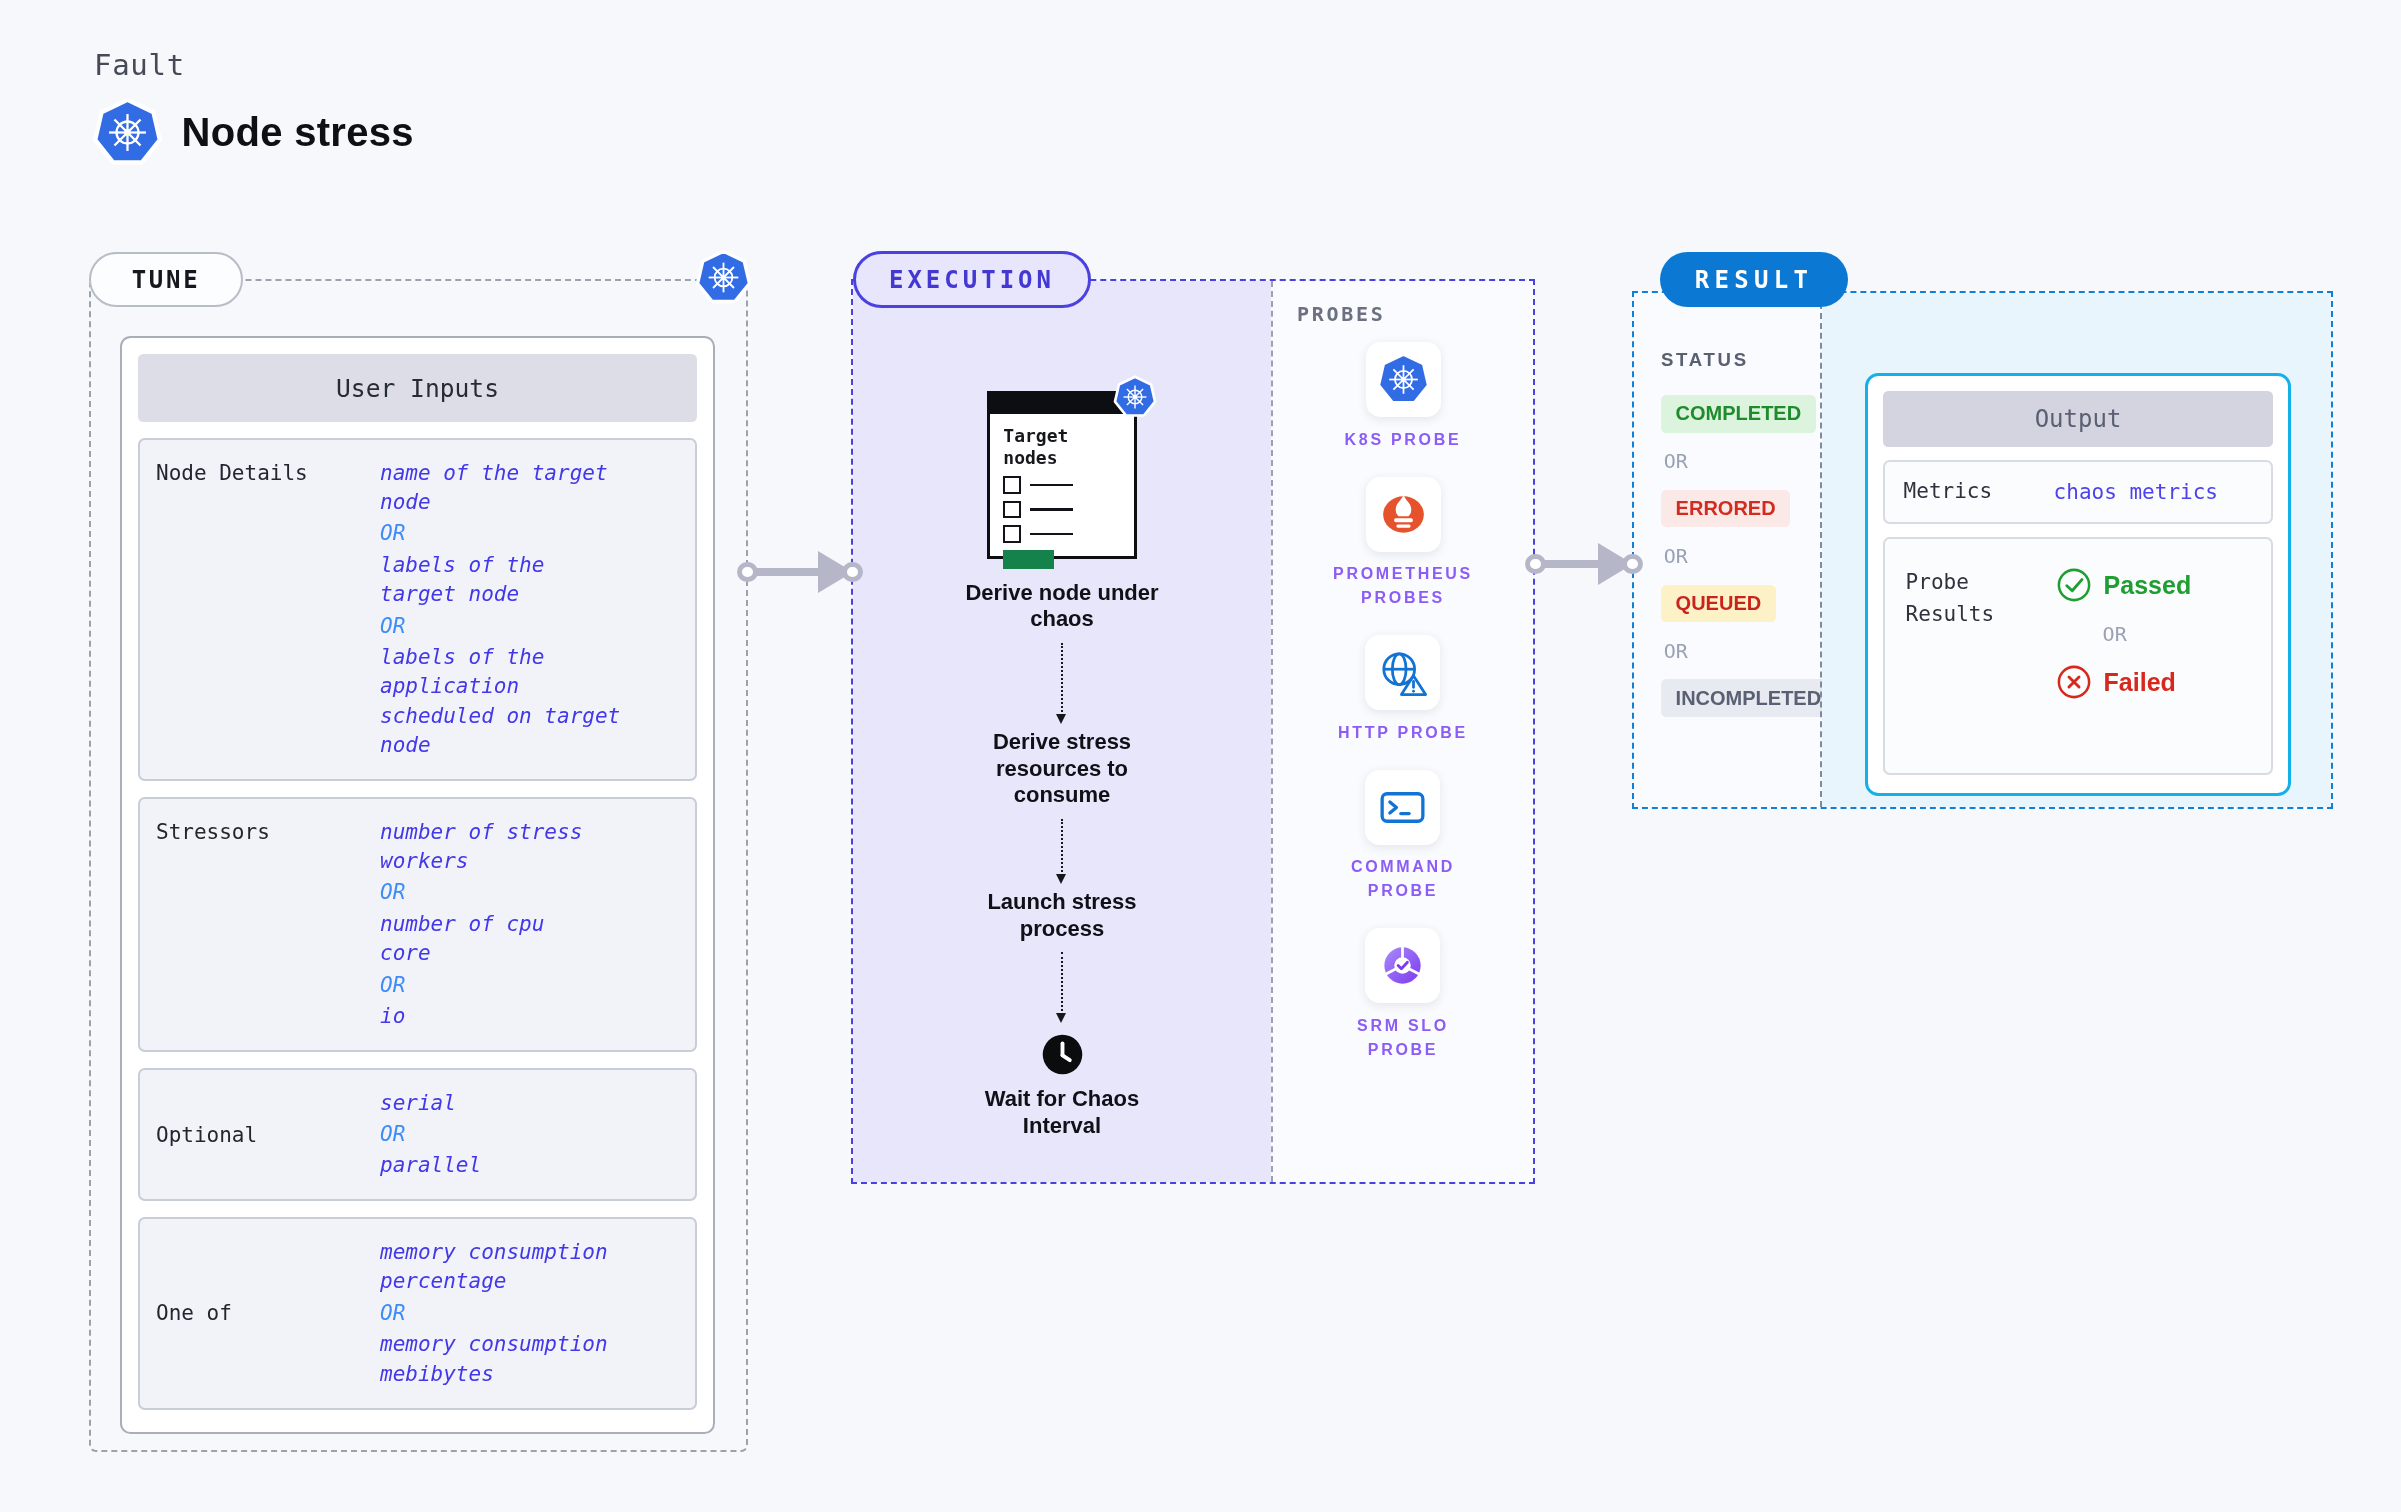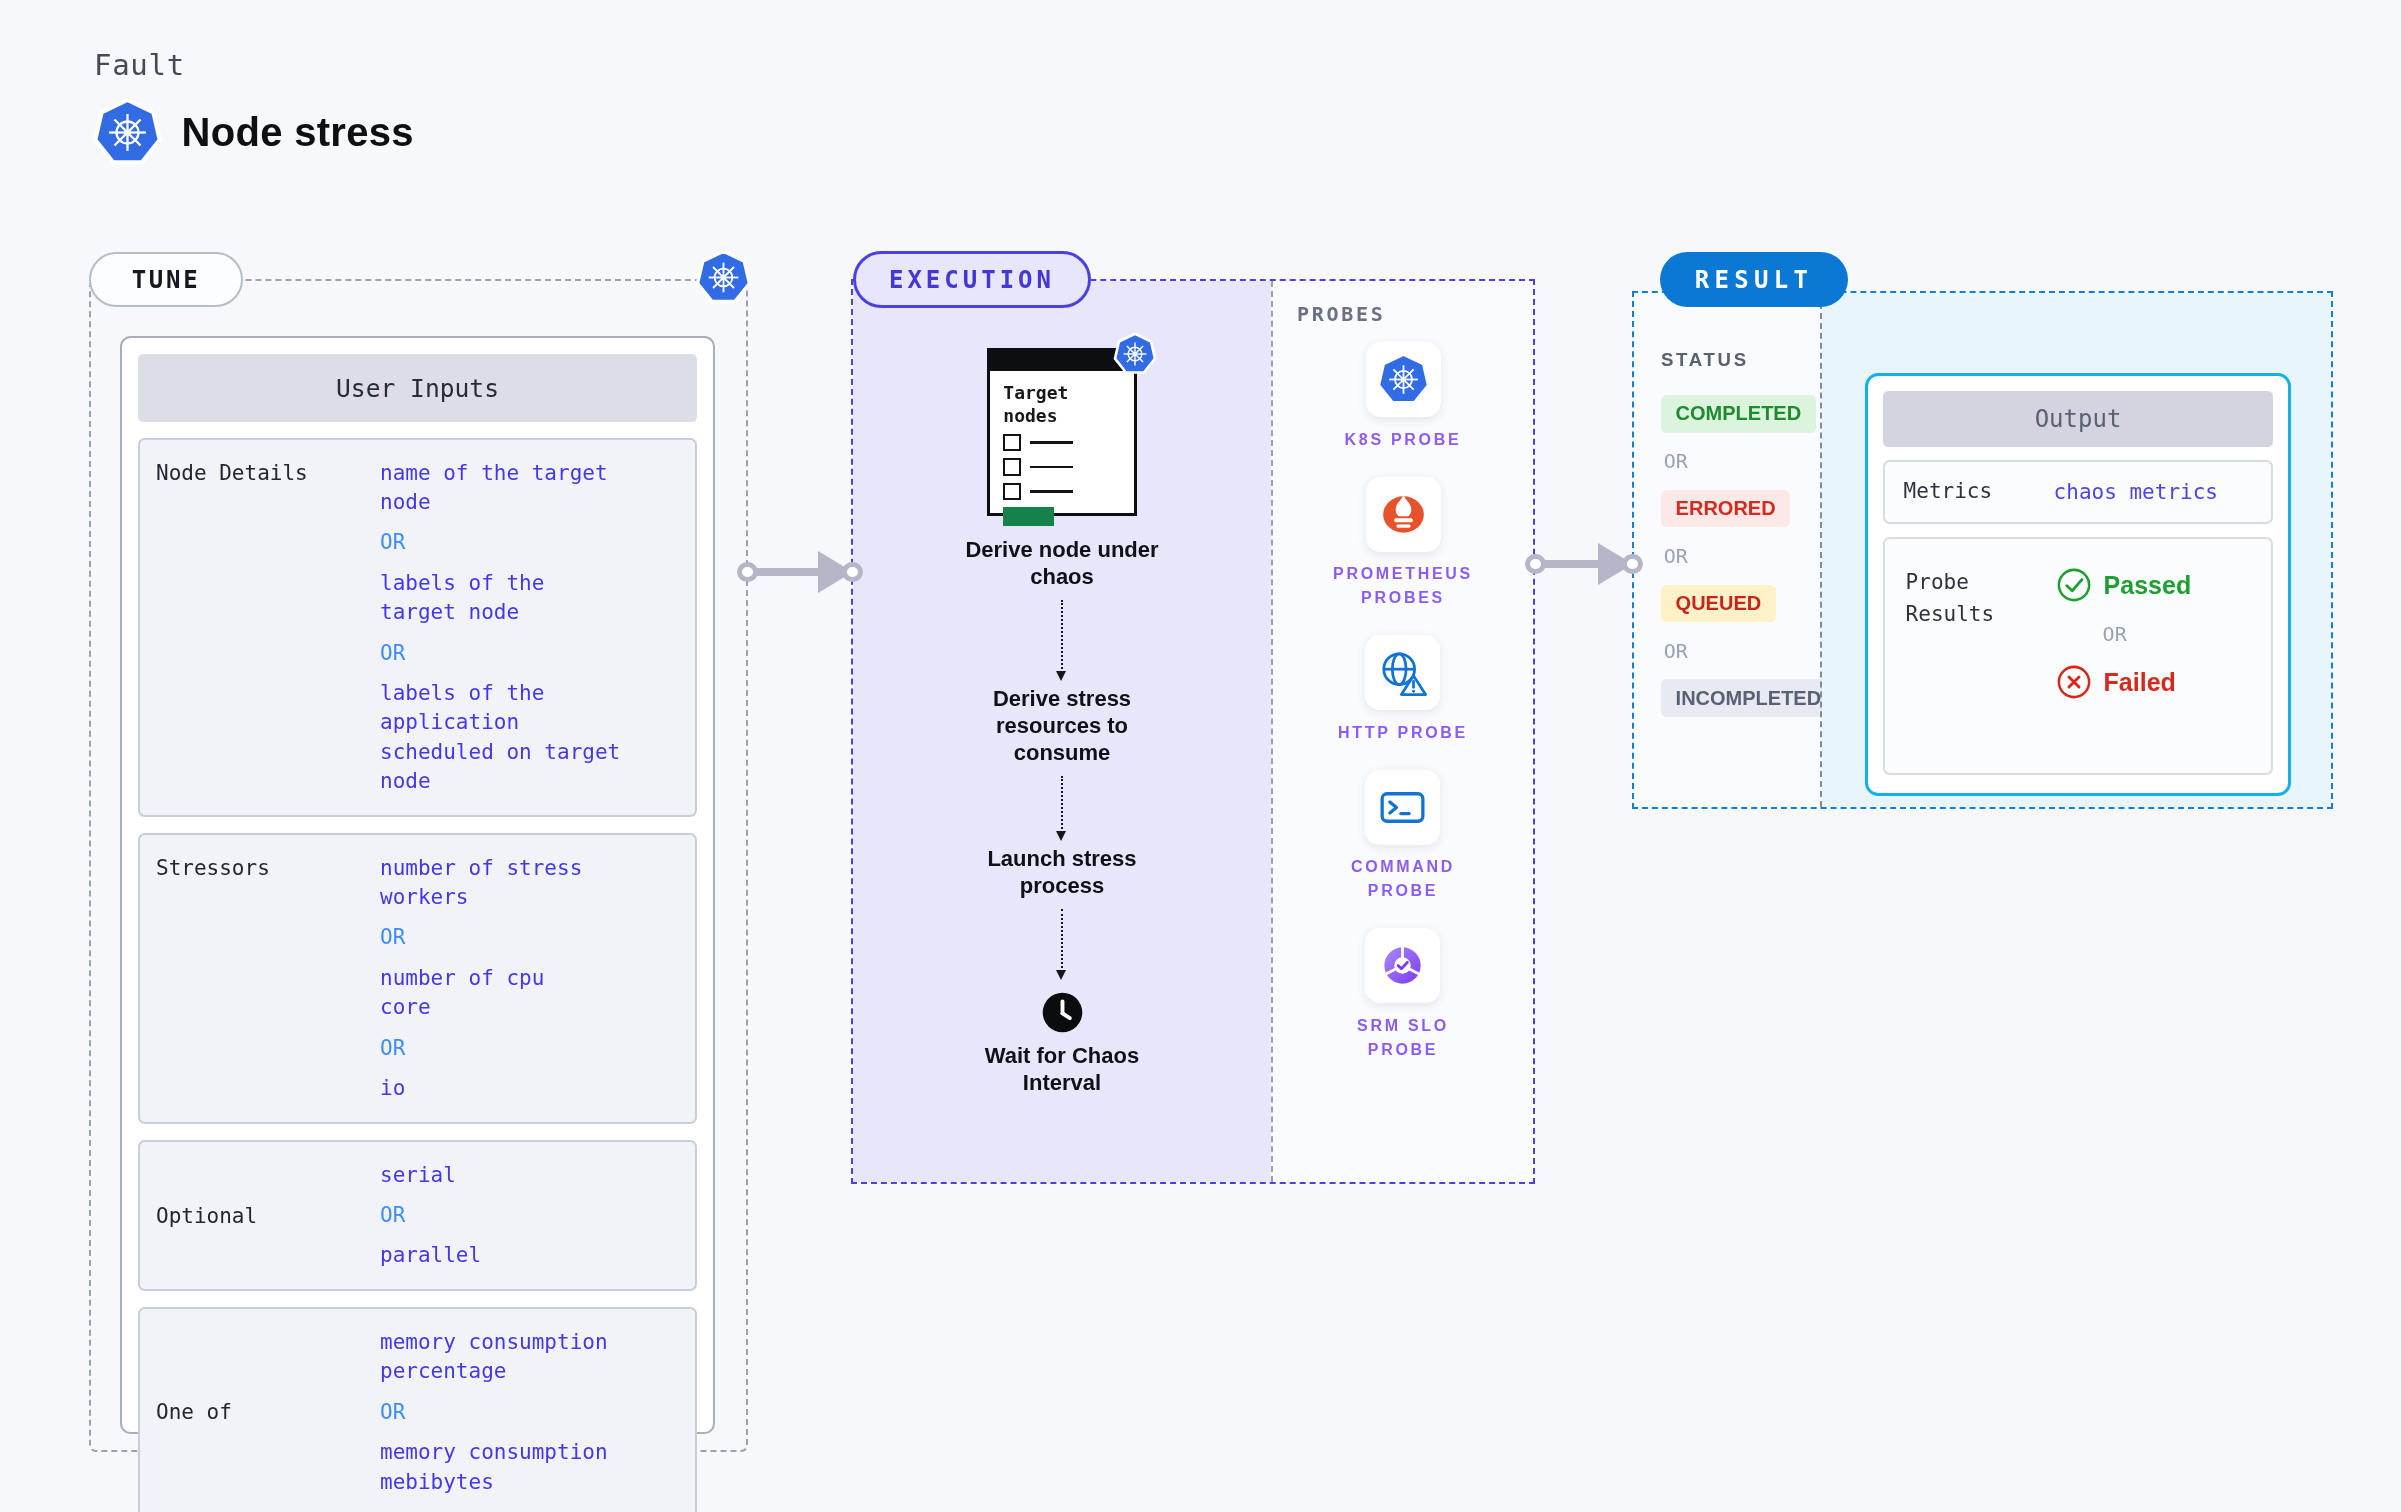--- a/index.html
+++ b/index.html
@@ -29,29 +29,29 @@
   .tune-corner-icon{position:absolute;left:695px;top:249px;width:57px;height:57px;z-index:6;}
   .ui-card{position:absolute;left:29px;top:55px;width:595px;height:1098px;background:#ffffff;
            border:2.7px solid #a9aeb9;border-radius:10.6px;padding:16px;box-sizing:border-box;
            display:flex;flex-direction:column;gap:16px;}
   .ui-header{background:#dcdde7;border-radius:5.3px;height:68px;flex-shrink:0;display:flex;
              align-items:center;justify-content:center;font-size:24.6px;color:#262b36;}
   .input-row{background:#f2f3f9;border:2px solid #c9cdd9;border-radius:6.7px;display:flex;
              padding:18.6px 12px 18.6px 16px;box-sizing:border-box;}
   .row-label{width:224px;flex-shrink:0;font-size:21px;color:#23262f;padding-top:2.7px;}
   .input-row.center-label .row-label{align-self:center;padding-top:0;}
-  .row-values{display:flex;flex-direction:column;gap:11px;font-size:21px;}
+  .row-values{display:flex;flex-direction:column;gap:2px;font-size:21px;font-style:italic;}
   .val{color:#4338e9;white-space:pre-line;line-height:1.4;}
   .or-blue{color:#3e8cf7;line-height:1.4;}
 
   
   .exec-box{position:absolute;left:851px;top:279px;width:684px;height:905px;
             border:2.7px dashed #4a41df;box-sizing:border-box;display:flex;}
   .exec-flow{width:418px;flex-shrink:0;background:#e7e6fb;display:flex;flex-direction:column;
-             align-items:center;}
+             align-items:center;justify-content:center;}
   .clip-wrap{margin-top:67px;position:relative;}
   .clipboard{width:150px;height:168px;background:#ffffff;border:3.3px solid #0d0e11;
              box-sizing:border-box;position:relative;padding:31px 9.3px 0 13.3px;}
   .clipboard::before{content:"";position:absolute;top:0;left:0;right:0;height:20px;background:#0d0e11;}
   .clip-badge{position:absolute;top:-16px;right:-20px;width:44px;height:44px;z-index:3;}
   .clip-title{font-size:18px;font-weight:bold;color:#17181c;white-space:pre-line;line-height:1.25;
               margin-bottom:6.7px;}
   .check-row{display:flex;align-items:center;gap:9.3px;margin-bottom:7.3px;}
   .cbox{width:13.3px;height:13.3px;border:2px solid #111319;background:#fff;}
   .cline{width:43px;height:2.7px;background:#111319;}

